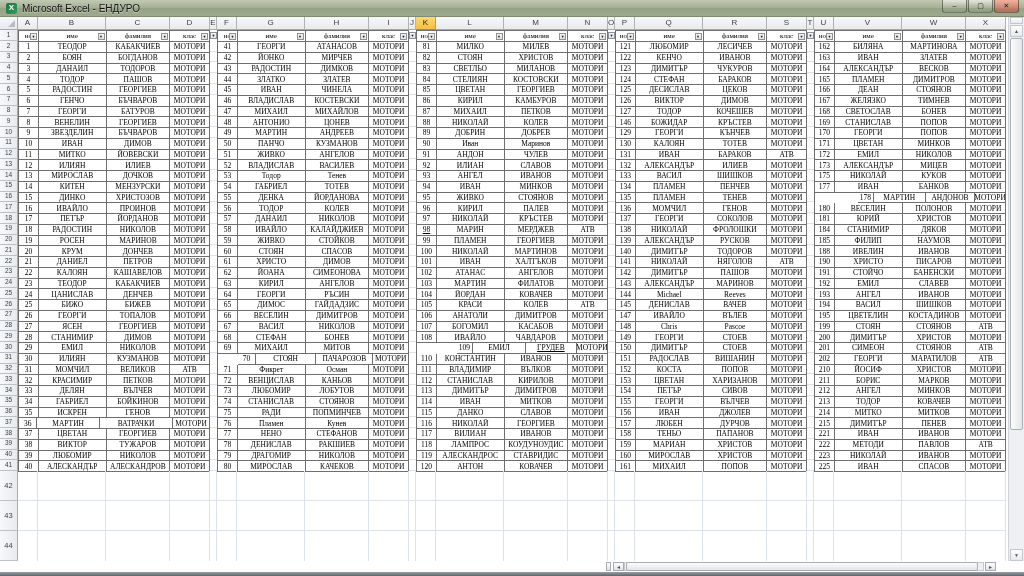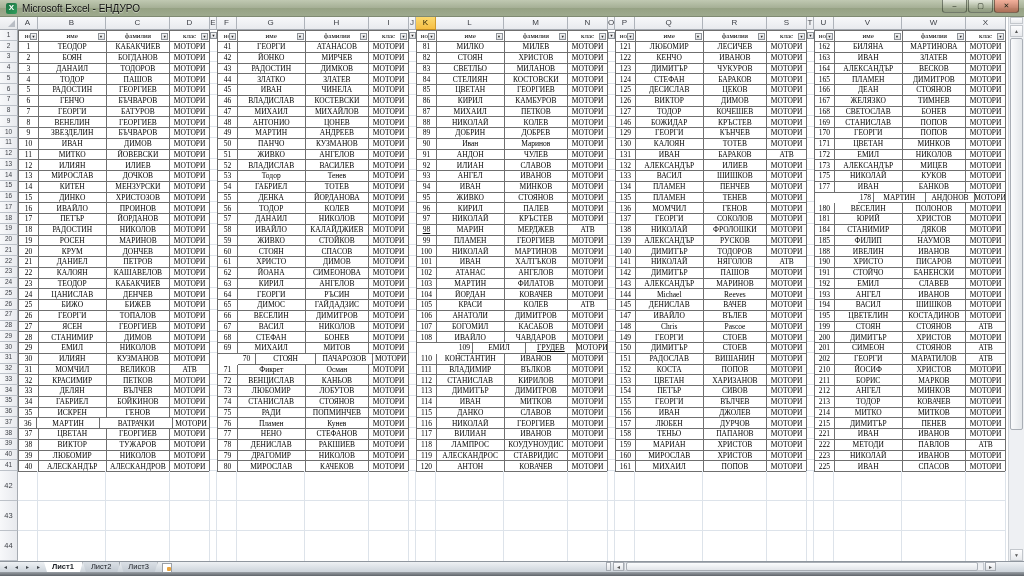--- a/index.html
+++ b/index.html
@@ -1504,32 +1504,20 @@
       <div class="glh" style="top: 530px;"></div>
     </div>
 
   <div class="vscroll">
     <div class="vsbox" style="top:0;height:7px"></div>
     <div class="vsbox" style="top:8px;height:12px">▲</div>
     <div class="vthumb"></div>
     <div class="vsbox" style="top:532px;height:12px">▼</div>
   </div>
 
-  <div class="tabbar">
-    <div class="navbtn">◄</div>
-    <div class="navbtn">◄</div>
-    <div class="navbtn">►</div>
-    <div class="navbtn">►</div>
-    <div id="tabs" style="display:flex">
-        <div class="sheettab active">Лист1</div>
-        <div class="sheettab">Лист2</div>
-        <div class="sheettab">Лист3</div>
-      </div>
-    <div class="inserttab"></div>
-  </div>
   <div class="hs hsplit"></div>
   <div class="hs hla">◄</div>
   <div class="hs htrack"></div>
   <div class="hs hthumb"></div>
   <div class="hs hra">►</div>
 
   <div class="statusbar"></div>
 </div>
 
 </body></html>

